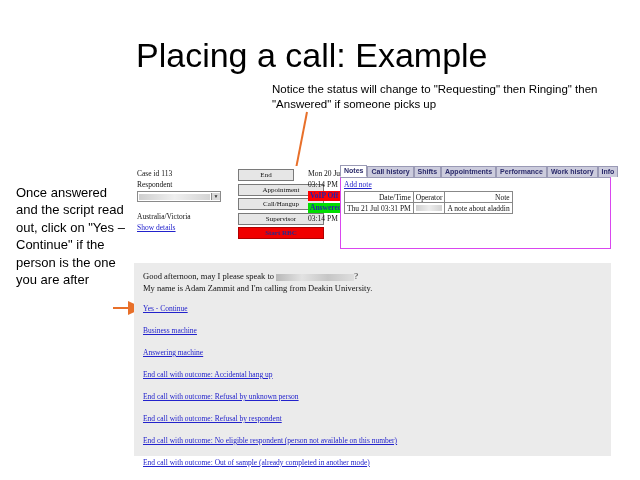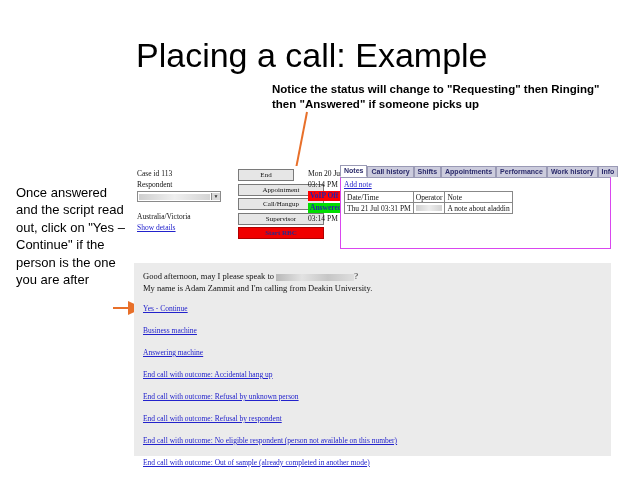--- a/index.html
+++ b/index.html
@@ -8,21 +8,21 @@
     font-family:"Liberation Sans", sans-serif;
     overflow:hidden;position:relative;
   }
   
   #slide-title{
     position:absolute;left:136px;top:36px;
     font-size:34px;color:#000;letter-spacing:0px;white-space:nowrap;
   }
   #top-annotation{
     position:absolute;left:272px;top:82px;width:330px;
-    font-size:11.5px;color:#000;line-height:15px;font-weight:bold;
+    font-size:11.5px;color:#000;line-height:15px;
   }
   #left-annotation{
     position:absolute;left:16px;top:184px;width:112px;
     font-size:13px;color:#000;line-height:17.4px;
   }
   
   .arrow-line{position:absolute;background:#E8702A;}
   #top-arrow-shaft{
     left:306px;top:112px;width:2px;height:76px;
     background:#E8702A;transform:rotate(11deg);transform-origin:top center;
@@ -92,21 +92,21 @@
   #tab-body{border:1px solid #d946ef;border-top:1px solid #9a9ab5;
     height:72px;background:#fff;padding:2px 3px;box-sizing:border-box;}
   #add-note{font-size:7.5px;color:#2222CC;text-decoration:underline;
     font-family:"Liberation Serif", serif;}
   #notes-table{border-collapse:collapse;margin-top:2px;font-size:7.5px;
     font-family:"Liberation Serif", serif;color:#111;}
   #notes-table th,#notes-table td{
     border:1px solid #888;padding:0 2px;text-align:left;font-weight:normal;
     height:10px;white-space:nowrap;
   }
-  #notes-table th{background:#fff;}
+  #notes-table th{background:#fff;text-align:right;}
   .cell-redacted{background:linear-gradient(90deg,#cfcfcf,#ededed,#d2d2d2);
     display:block;width:26px;height:6px;}
   
   #script-area{
     position:absolute;left:0;top:97px;width:477px;height:193px;
     background:#ebebeb;box-sizing:border-box;padding:8px 9px;
   }
   .script-line{font-size:8.5px;color:#111;line-height:11.5px;white-space:nowrap;
     font-family:"Liberation Serif", serif;}
   .name-redacted{display:inline-block;width:78px;height:7px;vertical-align:middle;

